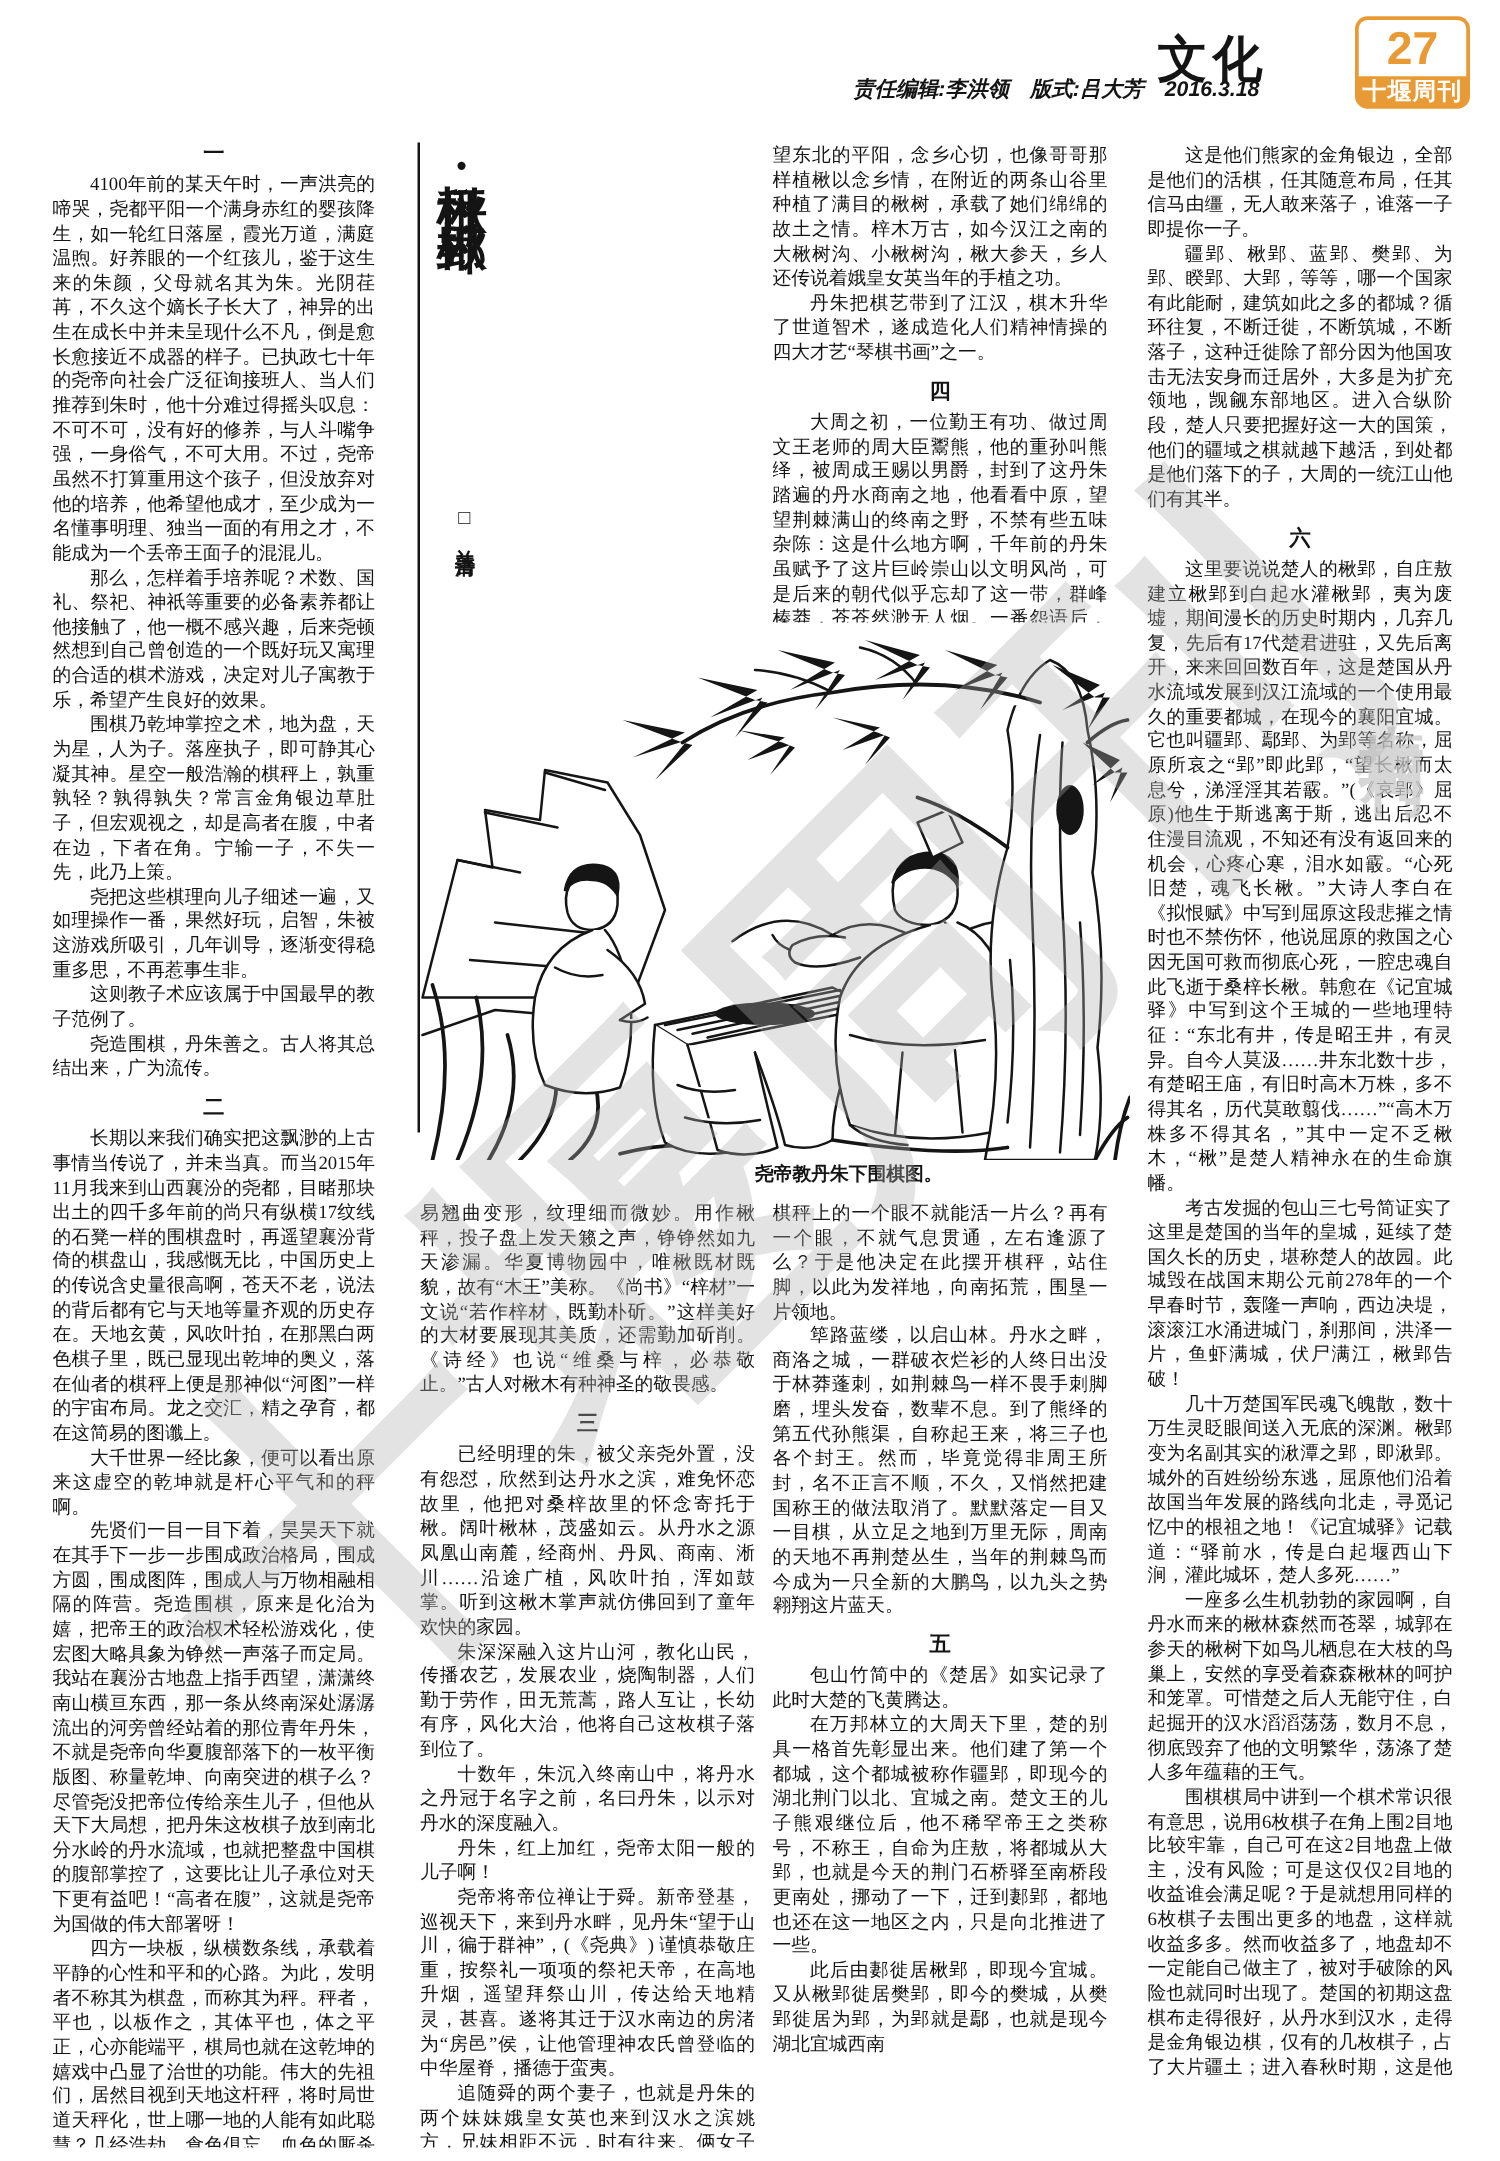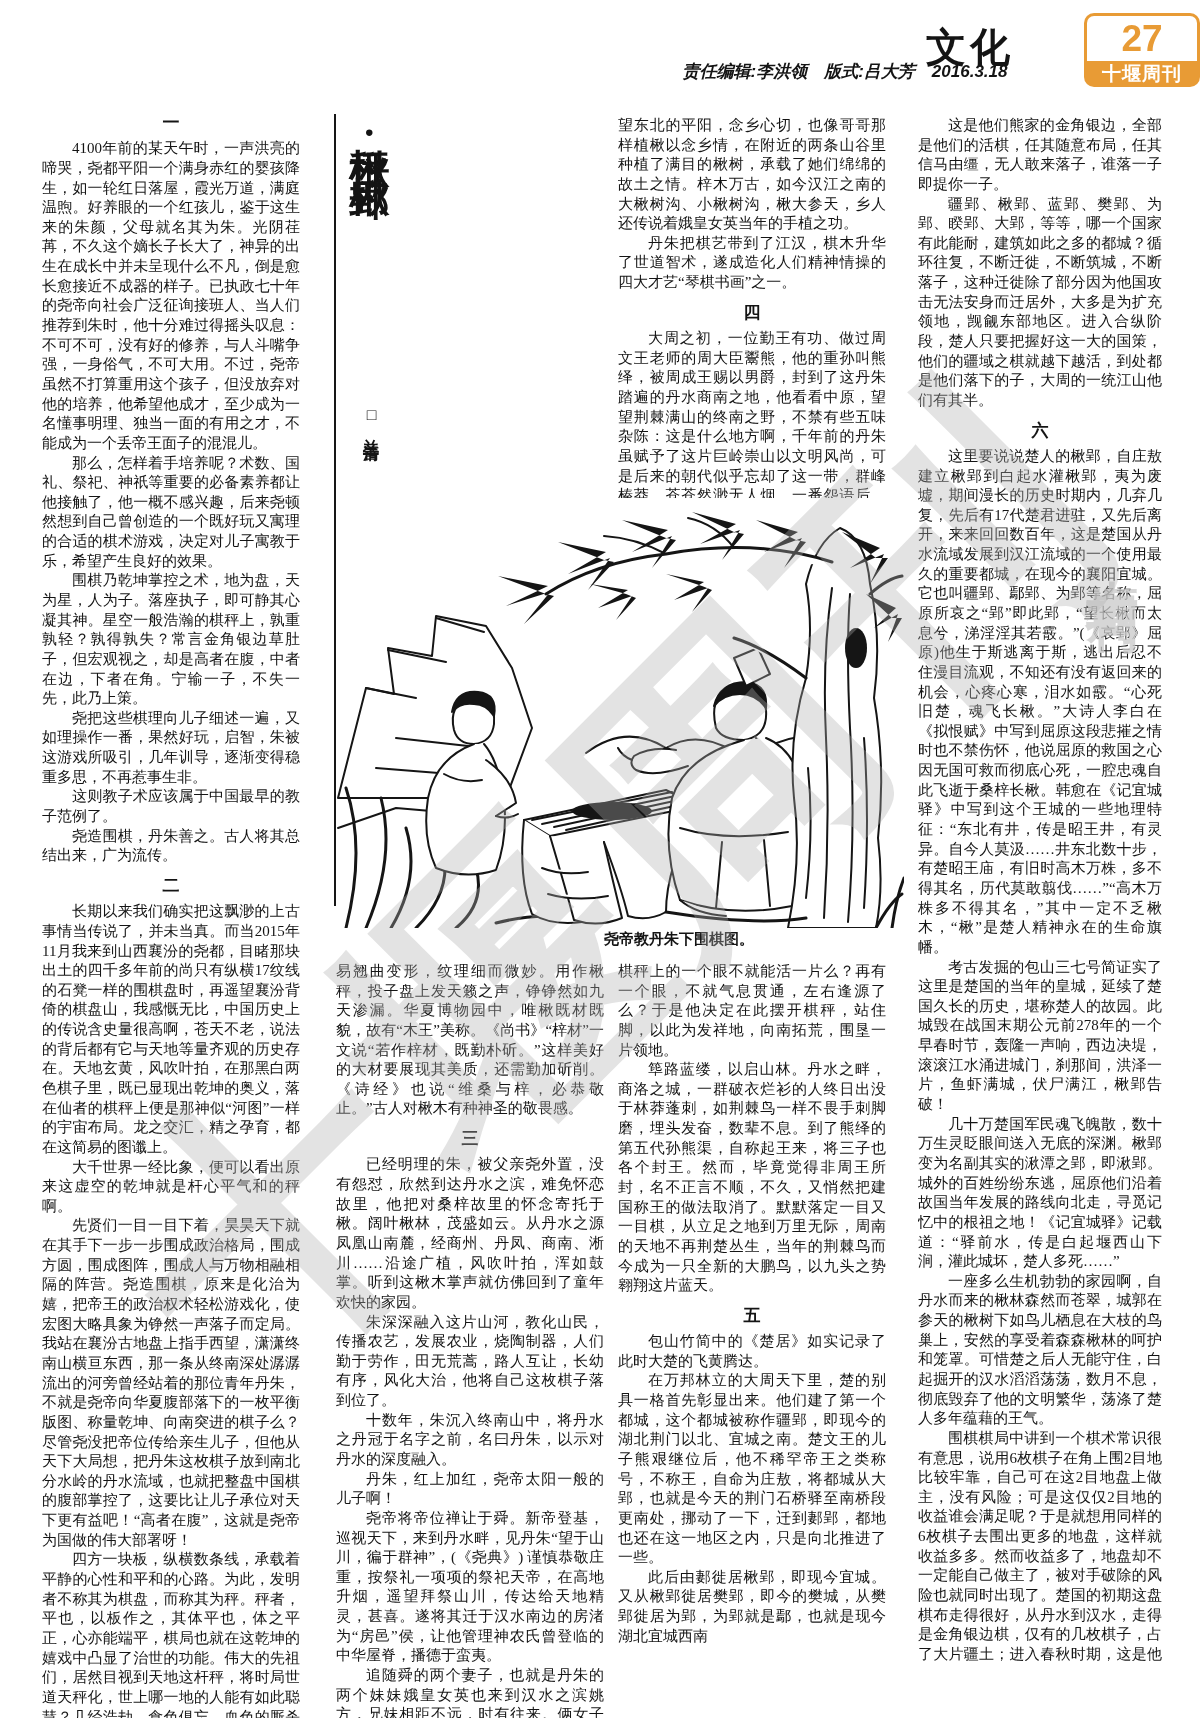--- a/index.html
+++ b/index.html
@@ -4,21 +4,21 @@
 <style>
   html,body{margin:0;padding:0;background:#e9e9e9;}
   .page{position:relative;width:1200px;height:1729px;background:#ffffff;overflow:hidden;
         font-family:"Liberation Serif",serif;color:#141414;padding-left:39px;}
   
   .section-label{position:absolute;top:20px;left:926px;font-size:40px;font-weight:bold;
         font-family:"Liberation Sans",sans-serif;letter-spacing:4px;}
   .editor-line{position:absolute;top:60px;left:620px;width:450px;text-align:center;
         font-size:17px;font-weight:bold;font-style:italic;
         font-family:"Liberation Sans",sans-serif;}
-  .page-box{position:absolute;left:1084px;top:13px;width:116px;height:74px;
+  .page-box{position:absolute;left:1084px;top:13px;width:92px;height:74px;
         background:#e89b35;border-radius:10px;box-sizing:border-box;padding:3px 3px 0 3px;}
   .page-box .num{background:#ffffff;border-radius:7px 7px 0 0;height:45px;line-height:45px;
         text-align:center;color:#e89b35;font-size:37px;font-weight:bold;
         font-family:"Liberation Sans",sans-serif;}
   .page-box .masthead{height:26px;line-height:26px;text-align:center;color:#ffffff;
         font-size:19px;font-weight:bold;letter-spacing:1px;
         font-family:"Liberation Sans",sans-serif;}
   
   .vrule{position:absolute;left:334px;top:114px;width:2px;height:792px;background:#161616;}
   .title-vert{position:absolute;left:342px;top:116px;writing-mode:vertical-rl;

